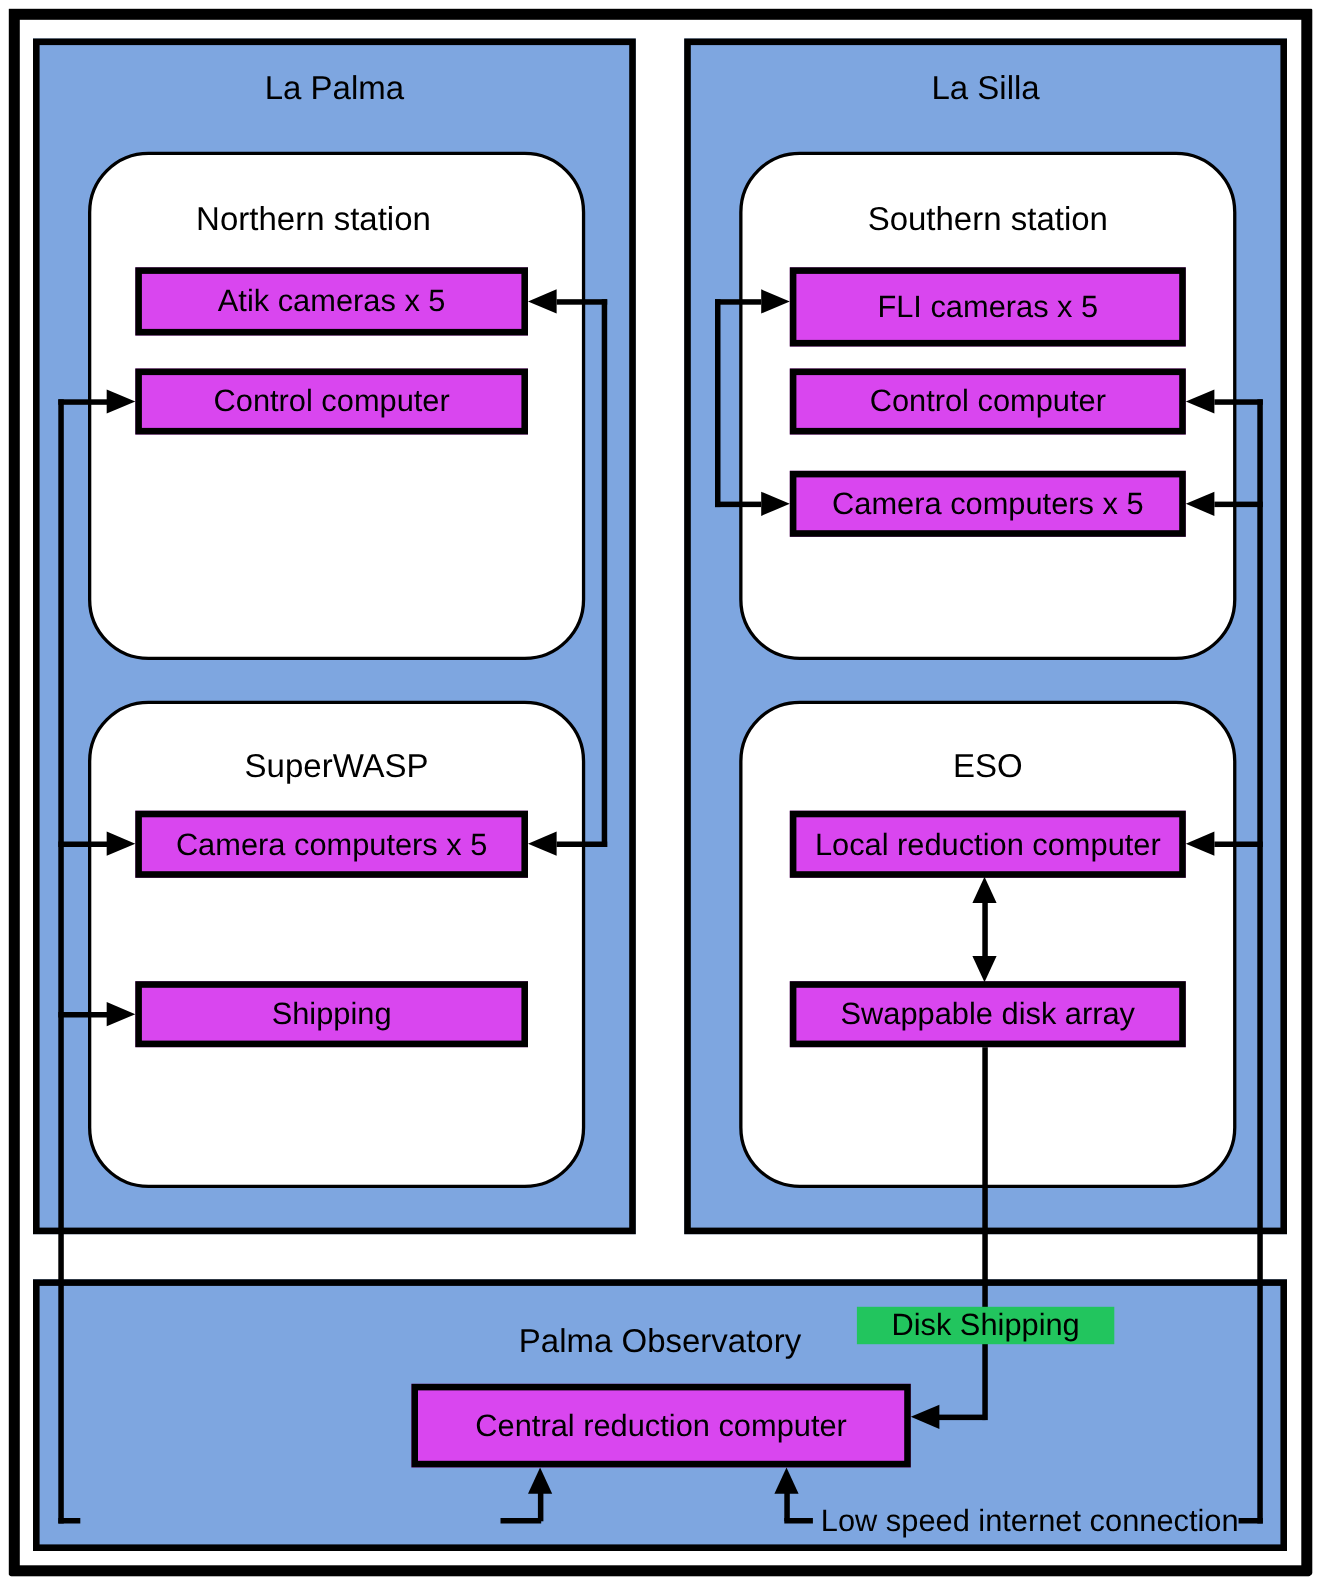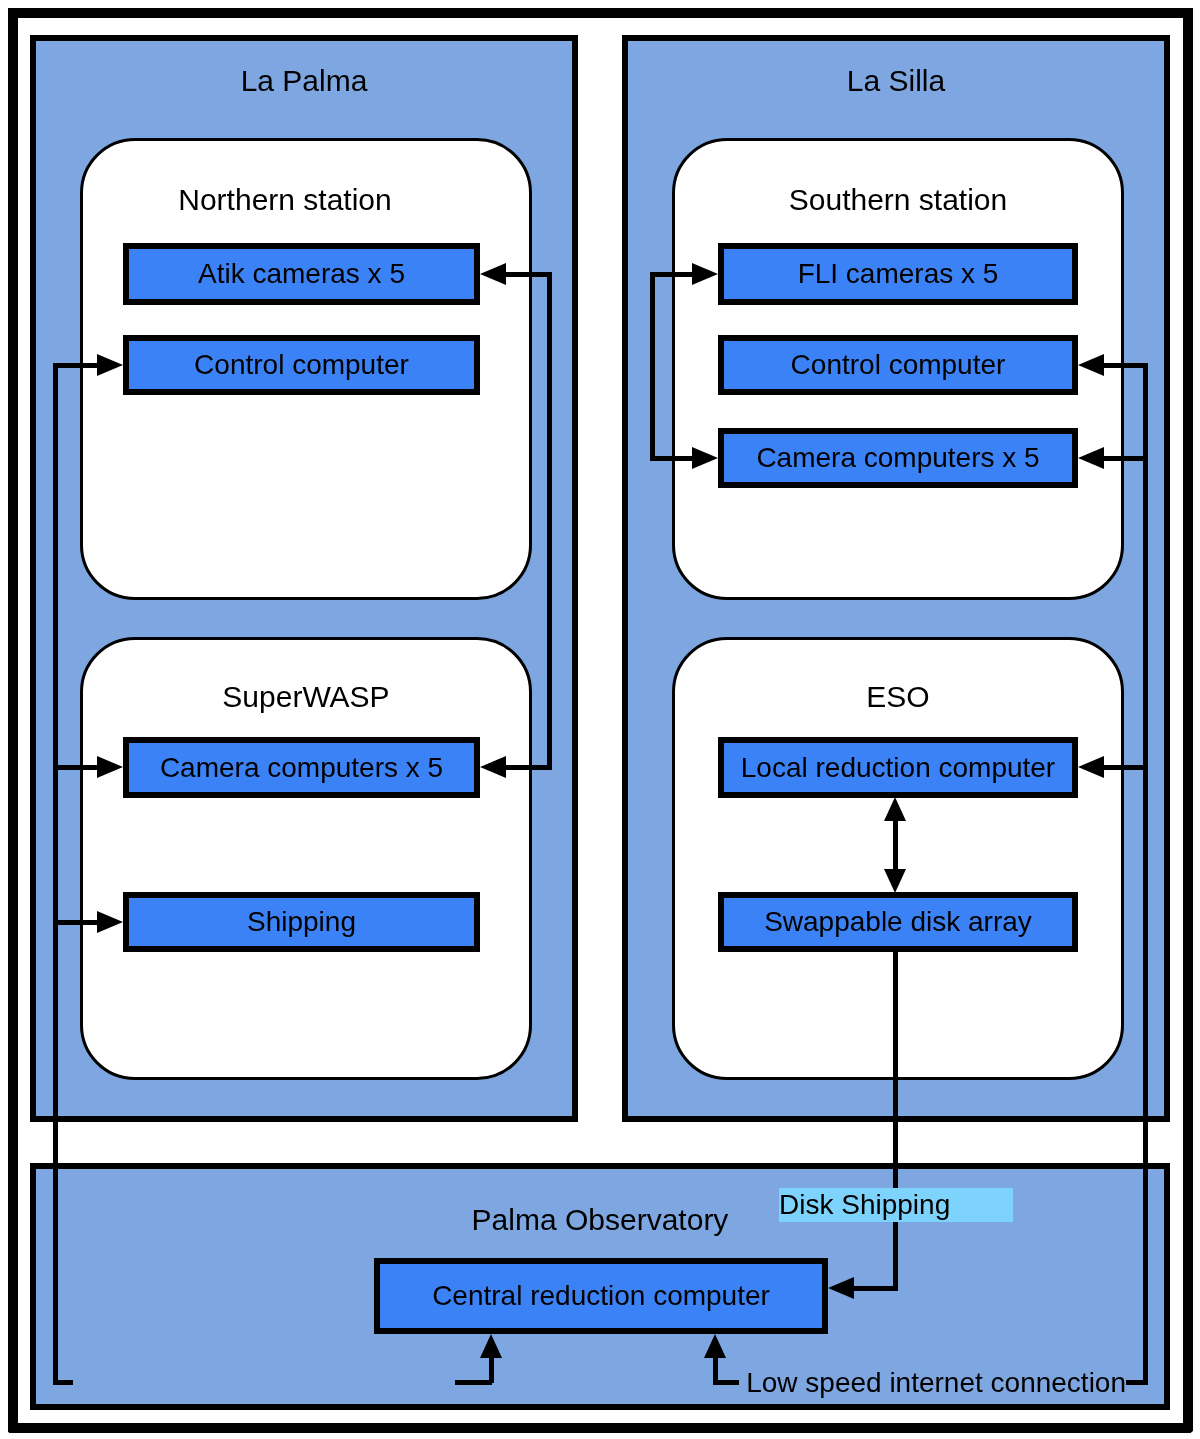--- a/index.html
+++ b/index.html
@@ -2,31 +2,31 @@
 <html><head>
 <meta charset="utf-8">
 <style>
   html,body{margin:0;padding:0;background:#ffffff;}
   .stage{position:relative;width:1200px;height:1439px;background:#ffffff;
          font-family:"Liberation Sans", sans-serif;color:#000;overflow:hidden;border-radius:26px;}
   .abs{position:absolute;box-sizing:border-box;}
   .outer{border:10px solid #000;}
   .panel{background:#7EA6E0;border:6px solid #000;}
   .group{background:#ffffff;border:3px solid #000;border-radius:55px;}
-  .node{background:#3b82f6;border:6px solid #000;display:flex;align-items:center;
+  .node{background:#d946ef;border:6px solid #000;display:flex;align-items:center;
         justify-content:center;font-size:28px;white-space:nowrap;}
   .title{font-size:30px;text-align:center;white-space:nowrap;}
   .line{background:#000;}
   .arr{width:0;height:0;}
   .arr.r{border-top:11px solid transparent;border-bottom:11px solid transparent;border-left:26px solid #000;}
   .arr.l{border-top:11px solid transparent;border-bottom:11px solid transparent;border-right:26px solid #000;}
   .arr.u{border-left:11px solid transparent;border-right:11px solid transparent;border-bottom:24px solid #000;}
   .arr.d{border-left:11px solid transparent;border-right:11px solid transparent;border-top:24px solid #000;}
   .clabel{font-size:28px;white-space:nowrap;line-height:34px;height:34px;}
-  .shipbg{background:#7dd3fc;}
+  .shipbg{background:#22c55e;text-align:center;}
 </style>
 </head>
 <body>
 
 <div class="stage">
 
   <div class="abs outer" style="left:8px;top:8px;width:1185px;height:1425px;"></div>
 
   <div class="abs panel" style="left:30px;top:35px;width:548px;height:1087px;"></div>
   <div class="abs panel" style="left:622px;top:35px;width:548px;height:1087px;"></div>
@@ -44,21 +44,21 @@
   <div class="abs title" style="left:80px;top:183px;width:410px;">Northern station</div>
   <div class="abs title" style="left:80px;top:680px;width:452px;">SuperWASP</div>
   <div class="abs title" style="left:672px;top:183px;width:452px;">Southern station</div>
   <div class="abs title" style="left:672px;top:680px;width:452px;">ESO</div>
 
   <div class="abs node" style="left:123px;top:243px;width:357px;height:62px;">Atik cameras x 5</div>
   <div class="abs node" style="left:123px;top:335px;width:357px;height:60px;">Control computer</div>
   <div class="abs node" style="left:123px;top:737px;width:357px;height:61px;">Camera computers x 5</div>
   <div class="abs node" style="left:123px;top:892px;width:357px;height:60px;">Shipping</div>
 
-  <div class="abs node" style="left:718px;top:243px;width:360px;height:62px;">FLI cameras x 5</div>
+  <div class="abs node" style="left:718px;top:243px;width:360px;height:72px;">FLI cameras x 5</div>
   <div class="abs node" style="left:718px;top:335px;width:360px;height:60px;">Control computer</div>
   <div class="abs node" style="left:718px;top:428px;width:360px;height:60px;">Camera computers x 5</div>
   <div class="abs node" style="left:718px;top:737px;width:360px;height:61px;">Local reduction computer</div>
   <div class="abs node" style="left:718px;top:892px;width:360px;height:60px;">Swappable disk array</div>
 
   <div class="abs node" style="left:374px;top:1258px;width:454px;height:76px;">Central reduction computer</div>
 
   <div class="abs line" style="left:53px;top:363px;width:5px;height:1022px;"></div>
   <div class="abs line" style="left:53px;top:363px;width:46px;height:5px;"></div>
   <div class="abs arr r" style="left:97px;top:354px;"></div>

